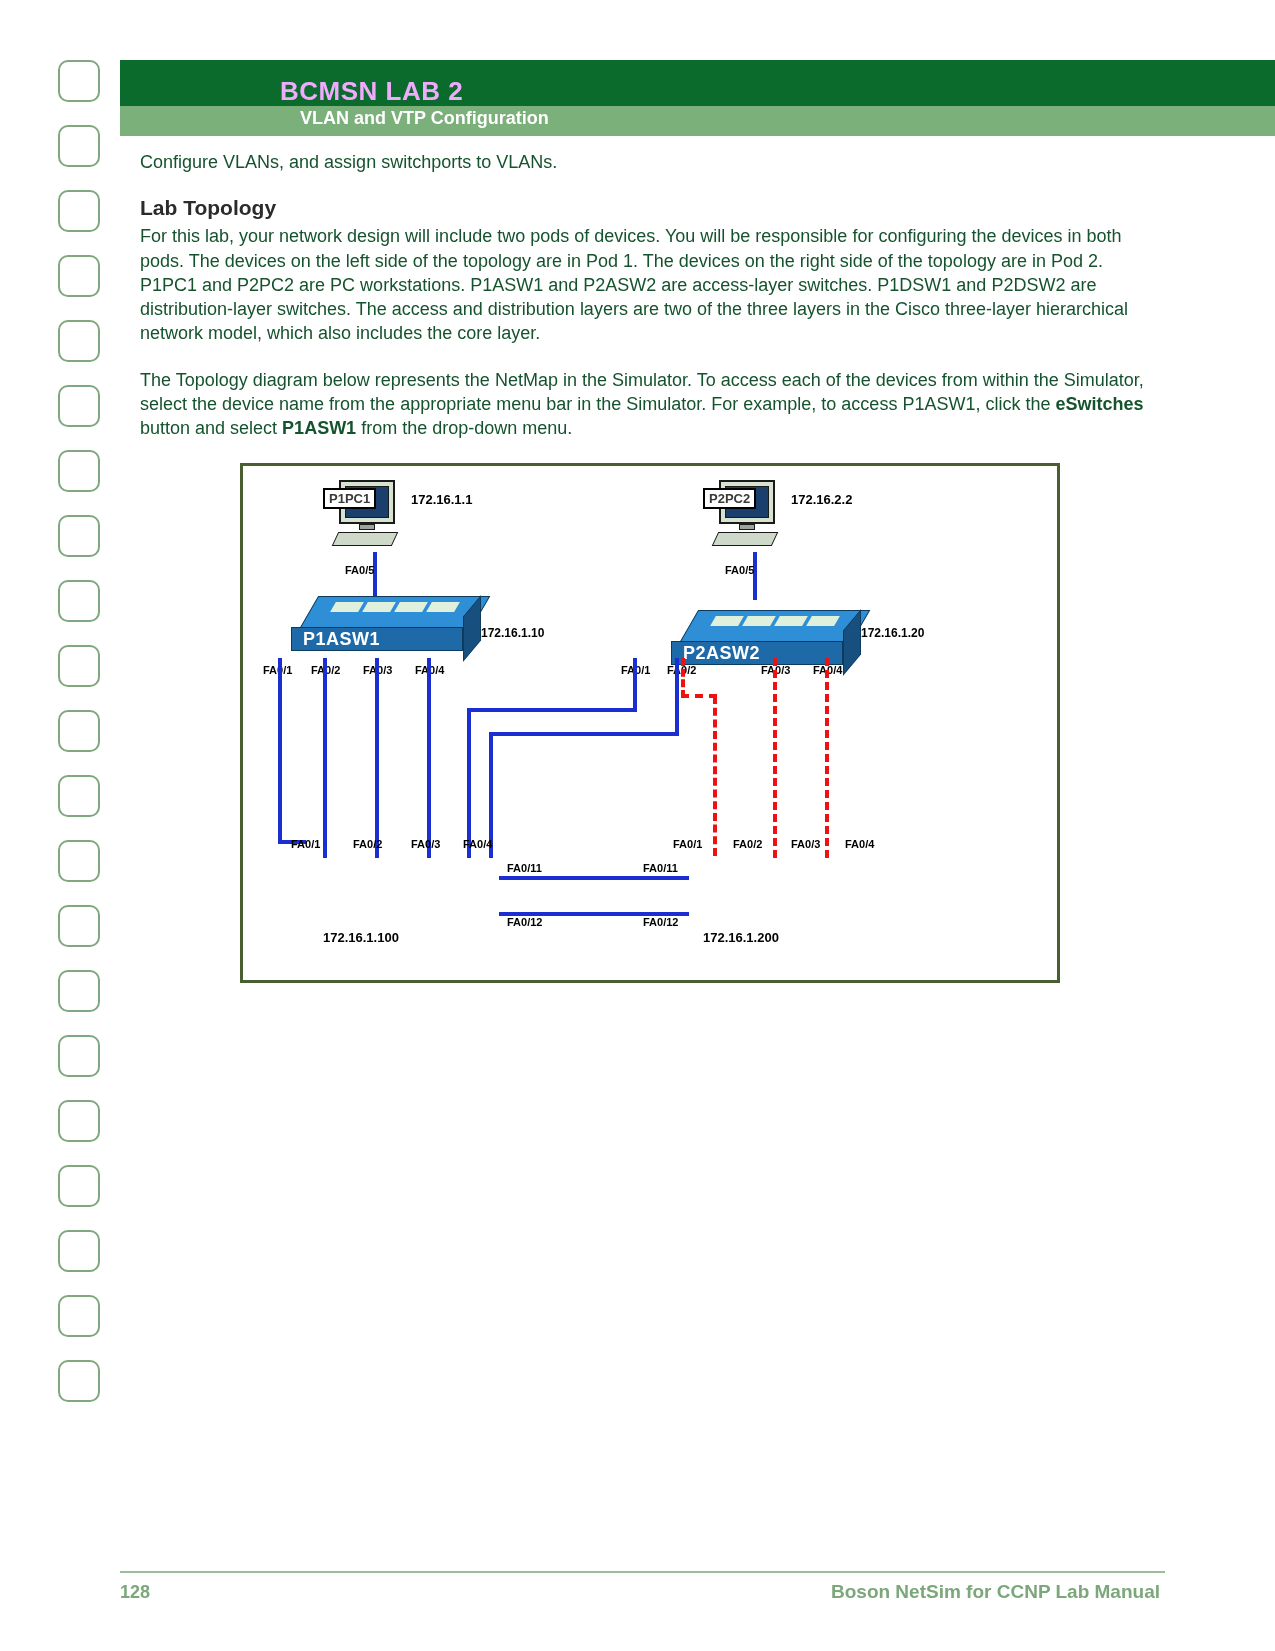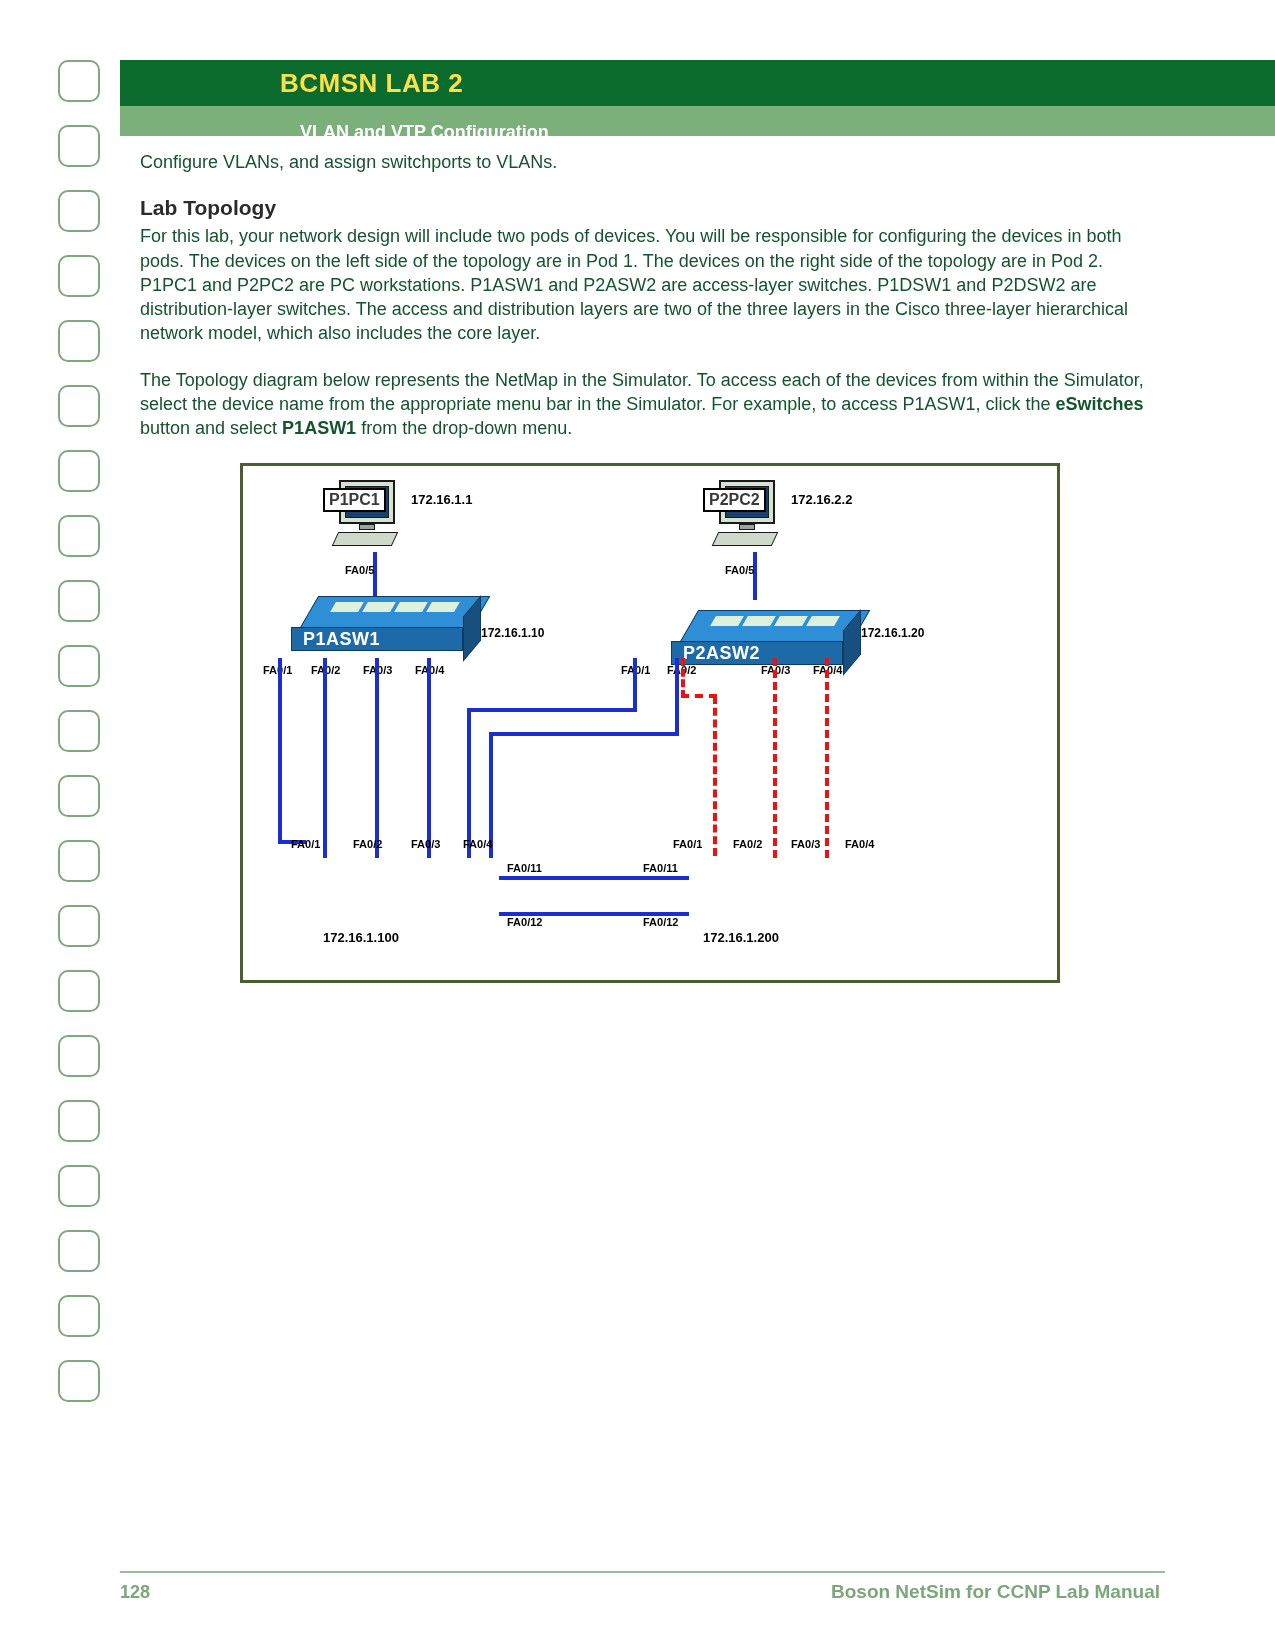--- a/index.html
+++ b/index.html
@@ -40,31 +40,31 @@
     position: absolute;
     left: 120px;
     top: 106px;
     right: 0;
     height: 30px;
     background: #7bb07b;
   }
   .header-dark-text {
     font-family: Arial, Helvetica, sans-serif;
     font-weight: bold;
-    color: #fde047;
+    color: #f0abfc;
     font-size: 26px;
     letter-spacing: 0.5px;
-    padding: 8px 0 0 160px;
+    padding: 16px 0 0 160px;
     font-stretch: condensed;
   }
   .header-light-text {
     color: #fff;
     font-weight: bold;
     font-size: 18px;
-    padding: 16px 0 0 180px;
+    padding: 2px 0 0 180px;
     font-stretch: condensed;
   }
   .content {
     position: absolute;
     left: 140px;
     top: 150px;
     width: 1020px;
   }
   .title {
     font-size: 33px;
@@ -134,21 +134,21 @@
     position: absolute; left: 2px; top: 52px; width: 60px; height: 14px;
     background: #cfd9c9;
     transform: skewX(-25deg);
     border: 1px solid #1a1a1a;
   }
   .pc-box {
     position: absolute;
     border: 2px solid #000;
     background: #fff;
     padding: 1px 4px;
-    font-size: 16px;
+    font-size: 13px;
     font-weight: bold;
   }
   
   .switch {
     position: absolute;
     width: 190px;
     height: 70px;
   }
   .switch .top {
     position: absolute;

